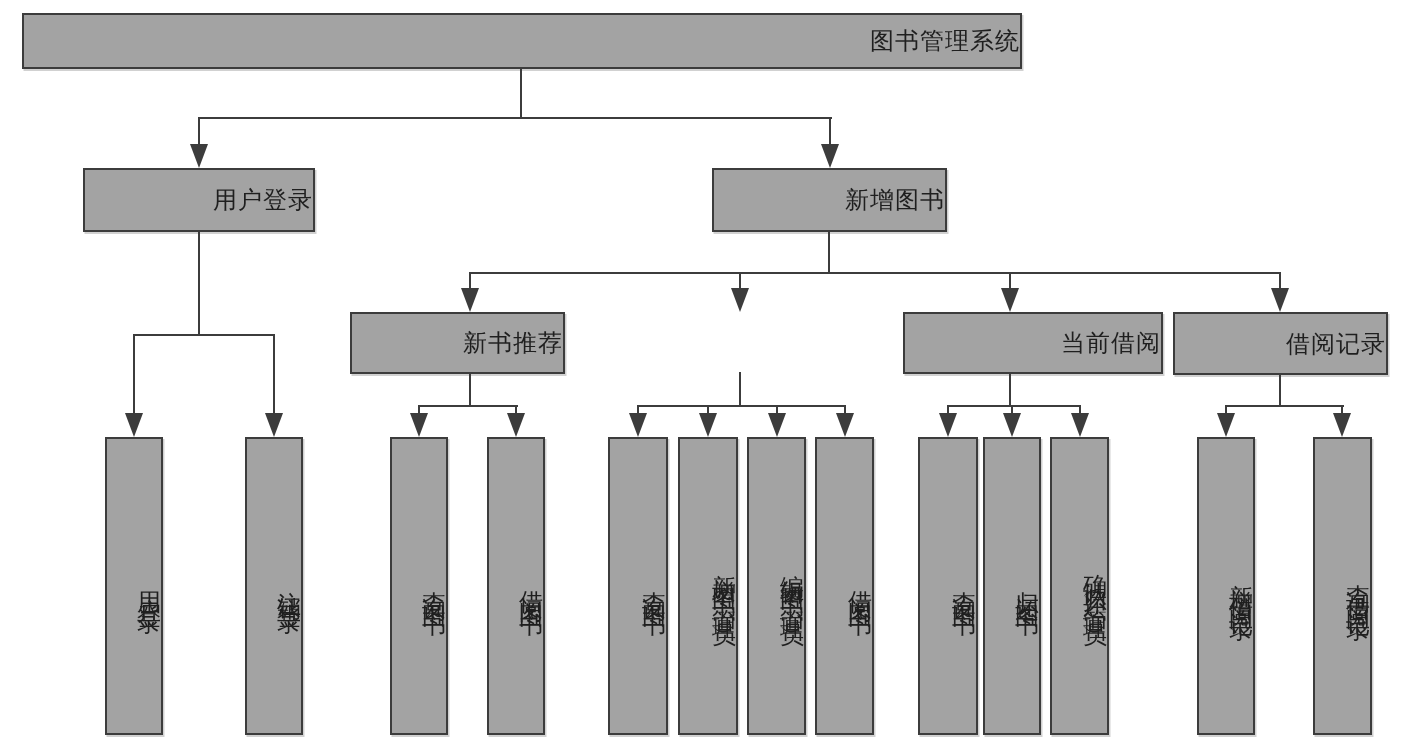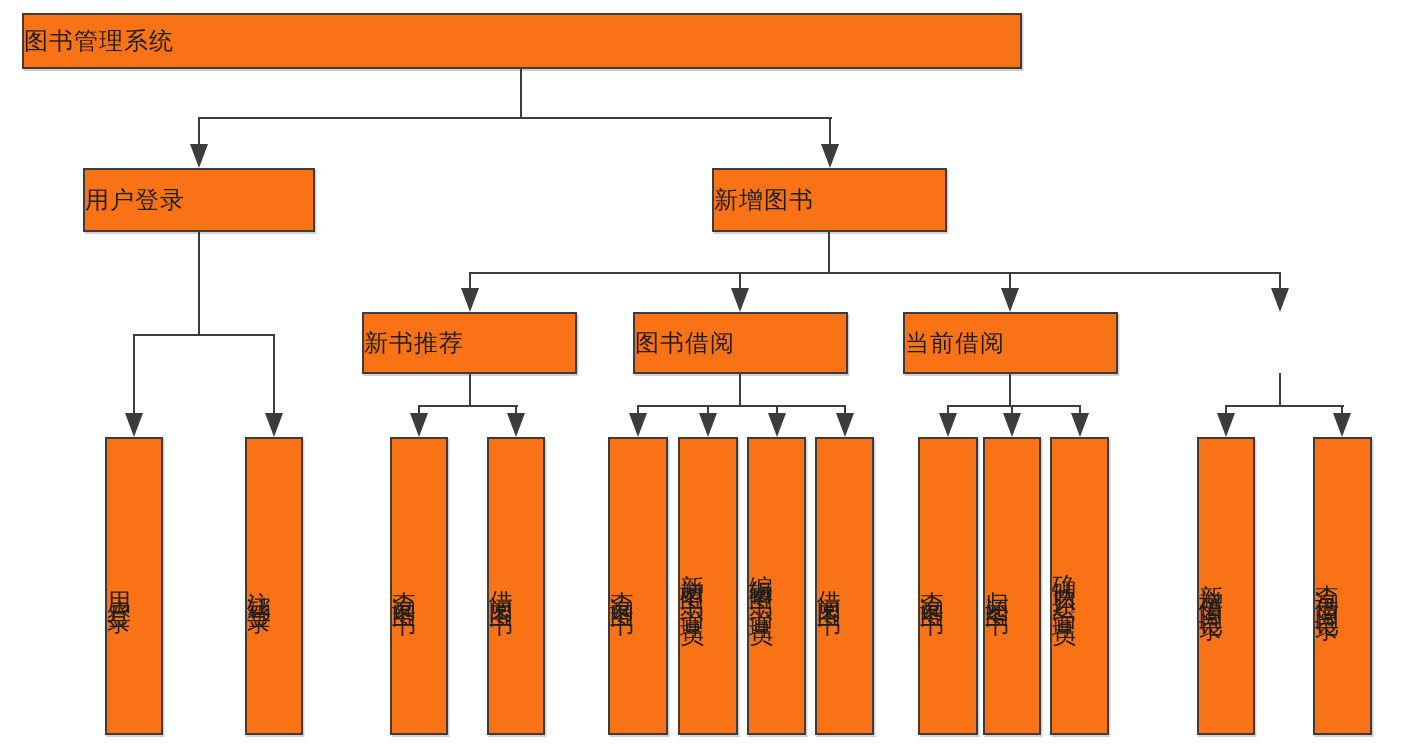--- a/index.html
+++ b/index.html
@@ -1,22 +1,22 @@
 <!DOCTYPE html>
 <html><head>
 <meta charset="utf-8">
 <style>
   html,body{margin:0;padding:0;background:#fff;}
   .canvas{
     position:relative;width:1405px;height:747px;background:#ffffff;overflow:hidden;
     font-family:"Liberation Sans","DejaVu Sans",sans-serif;color:#1f1f1f;
   }
   .node{
-    position:absolute;box-sizing:border-box;background:#f97316;
-    border:2.5px solid #3c3c3c;display:flex;align-items:center;justify-content:flex-start;
+    position:absolute;box-sizing:border-box;background:#a3a3a3;
+    border:2.5px solid #3c3c3c;display:flex;align-items:center;justify-content:flex-end;
     box-shadow:1.5px 2px 0 rgba(0,0,0,0.18);
   }
   .node.root{border-width:2px;}
   .lbl{font-size:24px;letter-spacing:1px;white-space:nowrap;}
   .vnode .lbl{
     writing-mode:vertical-rl;text-orientation:mixed;
     font-size:24px;letter-spacing:7px;white-space:normal;line-height:1;
   }
   .line{position:absolute;background:#3c3c3c;}
   .hline{height:2px;}
@@ -65,28 +65,28 @@
   <div class="line hline" style="left:469px;top:272px;width:812px;"></div>
   <div class="line vline" style="left:469px;top:272px;height:20px;"></div>
   <div class="arrow" style="left:461px;top:288px;"></div>
   <div class="line vline" style="left:739px;top:272px;height:20px;"></div>
   <div class="arrow" style="left:731px;top:288px;"></div>
   <div class="line vline" style="left:1009px;top:272px;height:20px;"></div>
   <div class="arrow" style="left:1001px;top:288px;"></div>
   <div class="line vline" style="left:1279px;top:272px;height:20px;"></div>
   <div class="arrow" style="left:1271px;top:288px;"></div>
 
-  <div class="node" style="left:362px;top:312px;width:215px;height:62px;">
+  <div class="node" style="left:350px;top:312px;width:215px;height:62px;">
     <span class="lbl">新书推荐</span>
   </div>
-  <div class="node" style="left:633px;top:312px;width:215px;height:62px;">
-    <span class="lbl">图书借阅</span>
+  <div class="node" style="left:903px;top:312px;width:260px;height:62px;">
+    <span class="lbl">当前借阅</span>
   </div>
-  <div class="node" style="left:903px;top:312px;width:215px;height:62px;">
-    <span class="lbl">当前借阅</span>
+  <div class="node" style="left:1173px;top:312px;width:215px;height:63px;">
+    <span class="lbl">借阅记录</span>
   </div>
 
   <div class="line vline" style="left:469px;top:372px;height:35px;"></div>
   <div class="line hline" style="left:418px;top:405px;width:100px;"></div>
   <div class="line vline" style="left:418px;top:405px;height:12px;"></div>
   <div class="arrow" style="left:410px;top:413px;"></div>
   <div class="line vline" style="left:515px;top:405px;height:12px;"></div>
   <div class="arrow" style="left:507px;top:413px;"></div>
 
   <div class="line vline" style="left:739px;top:372px;height:35px;"></div>

